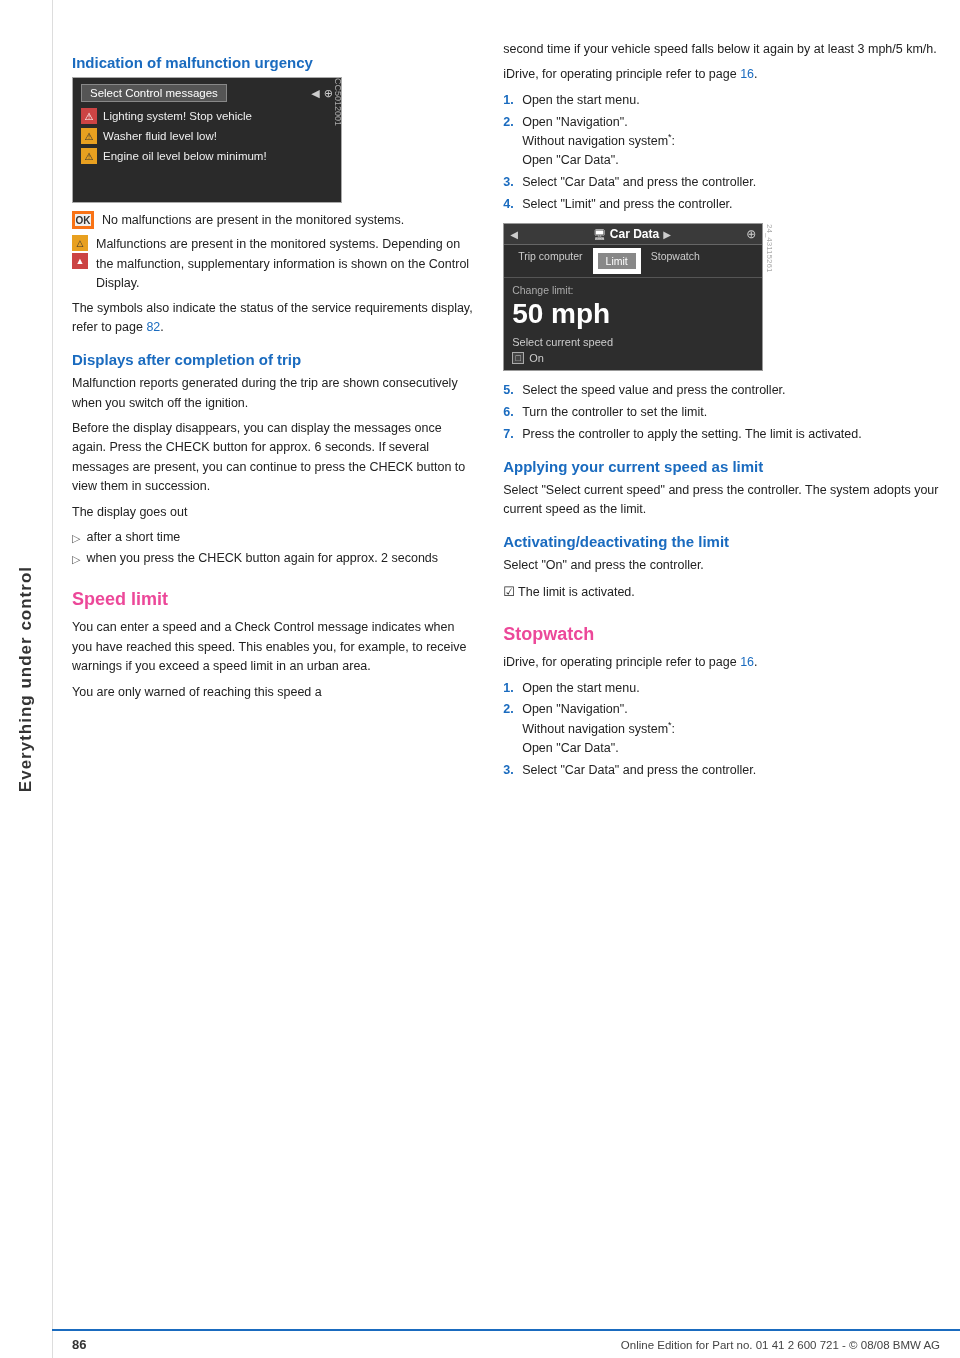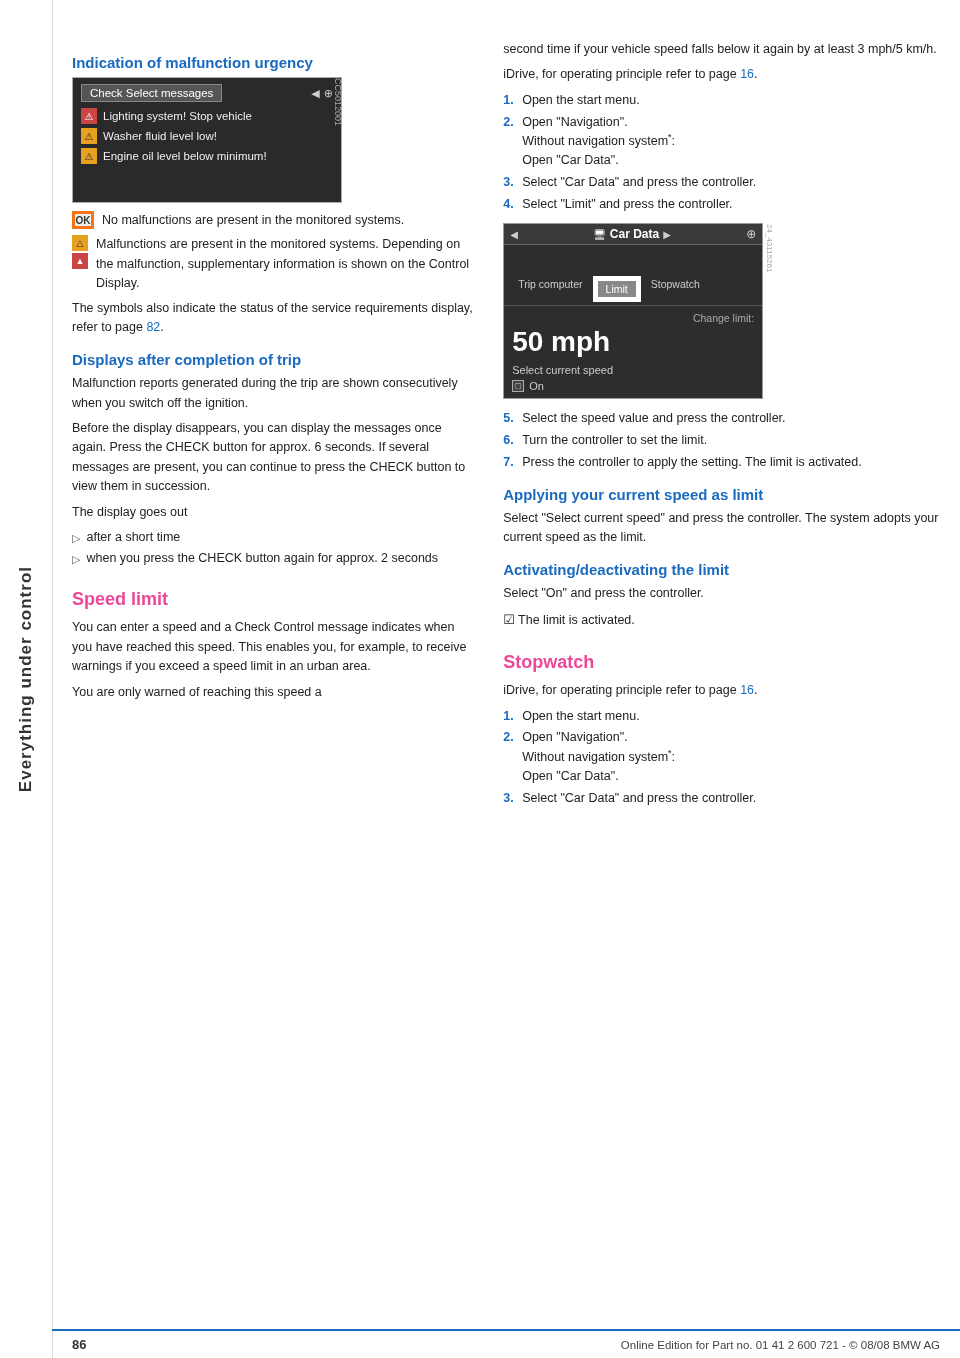--- a/index.html
+++ b/index.html
@@ -208,40 +208,38 @@
       justify-content: space-between;
       background: #3a3a3a;
       padding: 3px 6px;
       border-bottom: 1px solid #666;
     }
     .car-data-tab {
       padding: 2px 8px;
       font-size: 11px;
       color: #ccc;
       background: transparent;
-      margin-top: 28px;
     }
     .car-data-tab-active {
       background: #888;
       color: #fff;
       font-weight: normal;
       border: 5px solid #ffffff;
     }
     .car-data-tab-arrow {
       font-size: 10px;
       color: #ccc;
     }
     .car-data-body {
       padding: 6px 8px;
     }
     .car-data-change-limit {
       font-size: 10.5px;
       color: #aaa;
       margin-bottom: 2px;
-      text-align: right;
     }
     .car-data-speed {
       font-size: 28px;
       font-weight: bold;
       color: #fff;
       margin-bottom: 6px;
     }
     .car-data-select-speed {
       font-size: 11px;
       color: #ccc;
@@ -352,21 +350,21 @@
 <div class="main-content">
   <div class="two-col">
 
     <div class="col-left">
 
       <div>
         <div class="section-heading">Indication of malfunction urgency</div>
 
         <div class="check-control-box" style="position:relative;">
           <div class="cc-title-bar">
-            <div class="cc-title">Check Select messages</div>
+            <div class="cc-title">Select Control messages</div>
             <div class="cc-arrows">
               <span>◀</span>
               <span>⊕</span>
             </div>
           </div>
           <div class="cc-row">
             <div class="cc-icon" style="background:#c44;color:#fff;font-size:10px;">⚠</div>
             <span>Lighting system! Stop vehicle</span>
           </div>
           <div class="cc-row">

